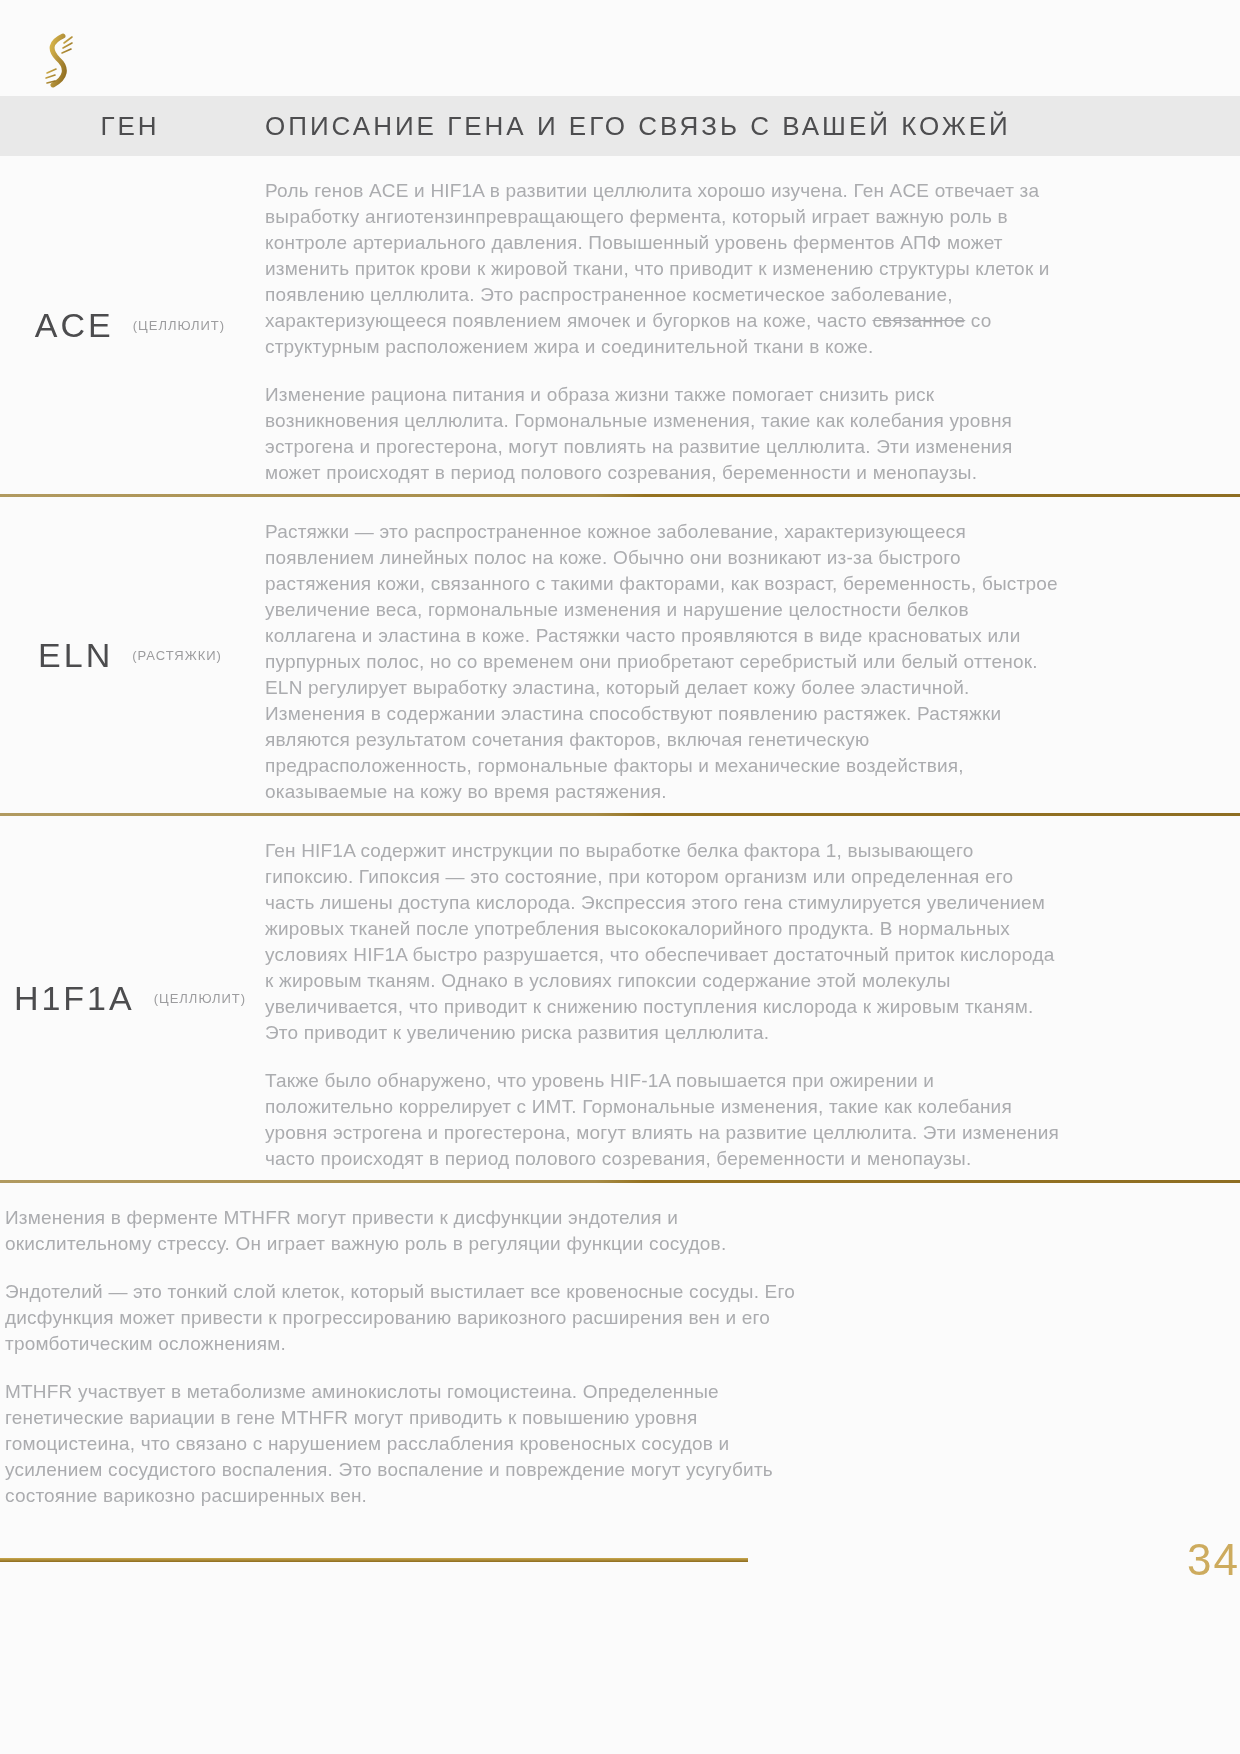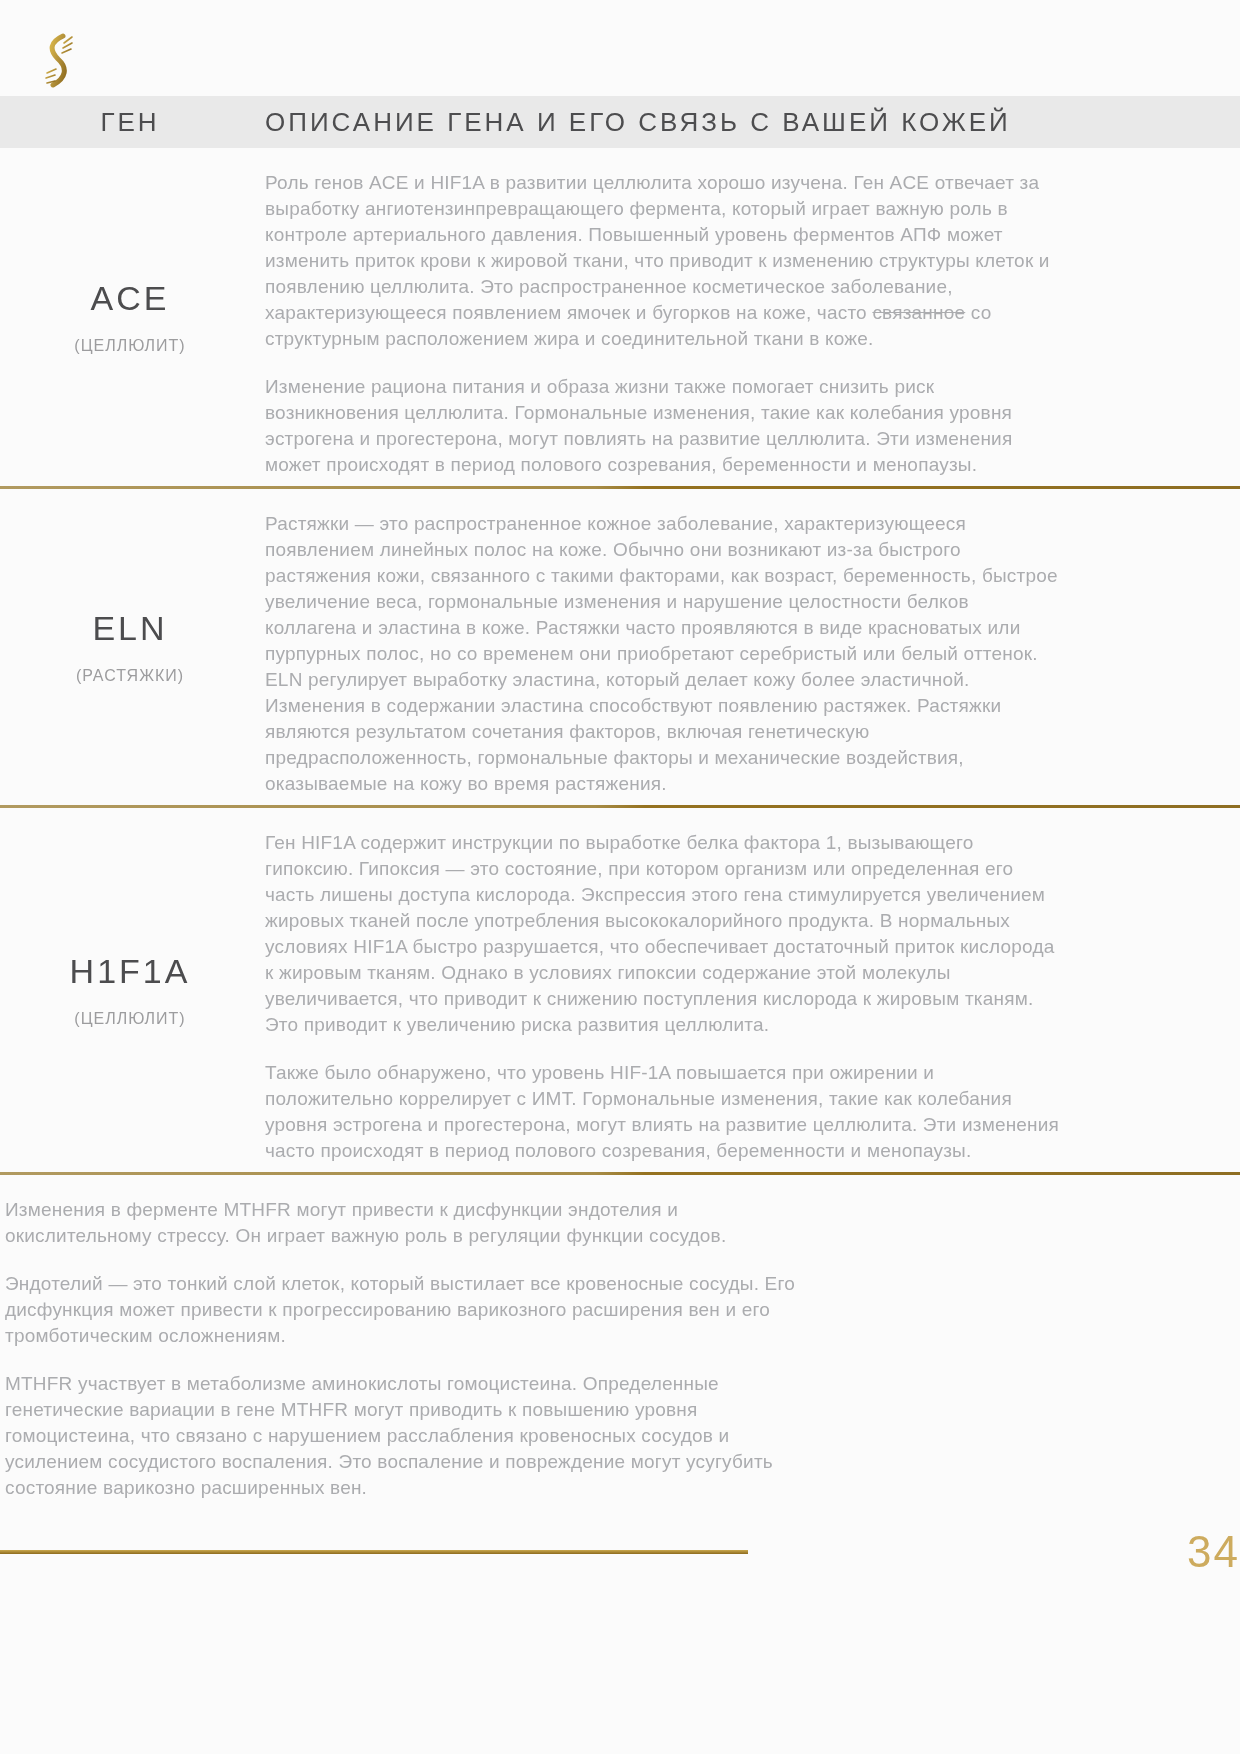--- a/index.html
+++ b/index.html
@@ -23,21 +23,21 @@
     font-weight:300;
     overflow:hidden;
   }
   .logo-wrap{
     margin:33px 0 0 42px;
     width:34px;height:56px;
   }
   .thead{
     margin-top:7px;
     display:flex;
-    height:52px;
+    height:60px;
     background:var(--header-bg);
     align-items:center;
     color:var(--header-text);
     font-size:26px;
     letter-spacing:3px;
     font-weight:300;
   }
   .th-gene{width:260px;text-align:center;}
   .th-desc{flex:1;padding-left:5px;}
   #rows{width:100%;}
@@ -45,32 +45,32 @@
     height:3px;
     background:linear-gradient(90deg,
       var(--divider-gold-light) 0%,
       #a78c47 48%,
       #957220 52%,
       var(--divider-gold-dark) 100%);
   }
   section.row{display:flex;}
   .cell-gene{
     width:260px;
-    display:flex;flex-direction:column;
+    display:flex;flex-direction:row;
     align-items:center;justify-content:center;
     gap:19px;
     padding:10px 0;
   }
   .gene-name{
     font-size:34px;
     color:var(--gene-text);
     letter-spacing:3px;
   }
   .gene-sub{
-    font-size:16px;
+    font-size:13px;
     color:var(--subtitle-text);
     letter-spacing:1px;
   }
   .cell-desc{
     width:800px;
     padding:22px 0 8px 5px;
     color:var(--body-text);
     font-size:19px;
     line-height:26px;
     letter-spacing:0.2px;

